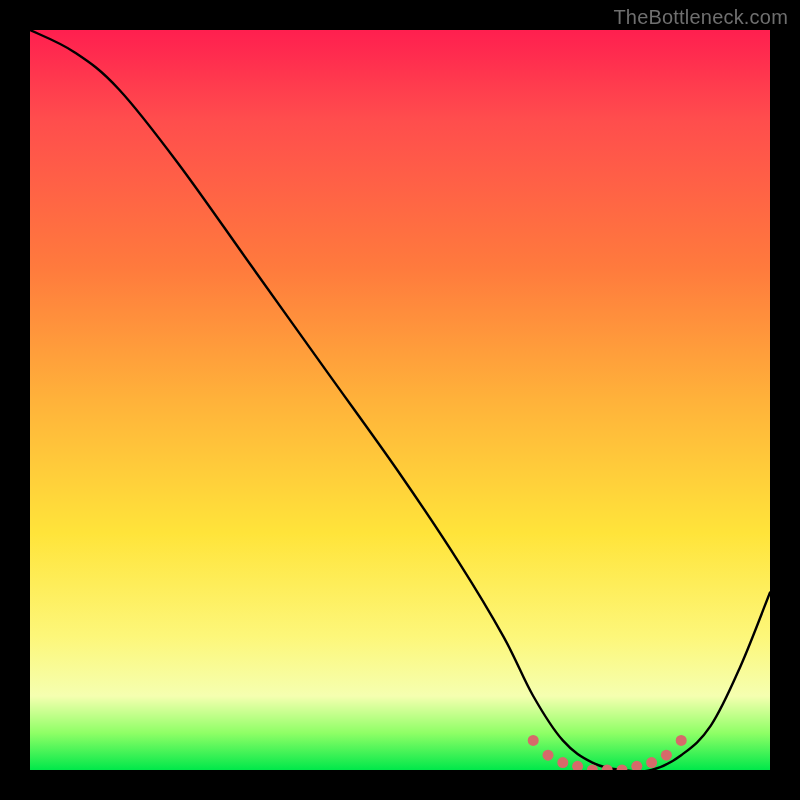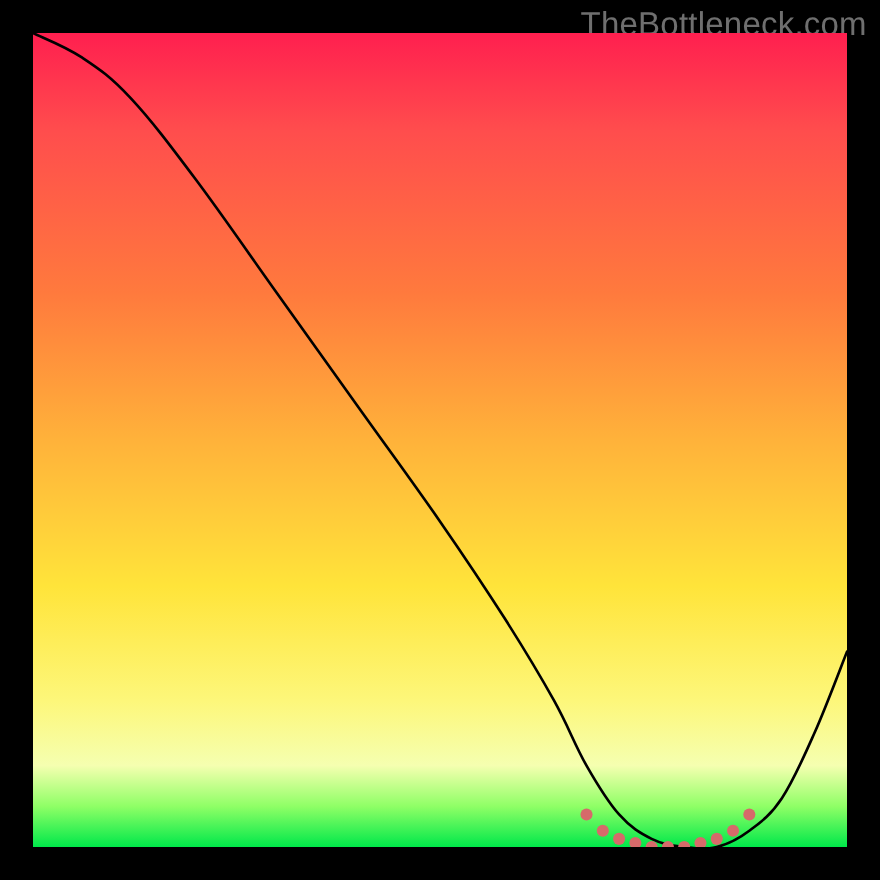--- a/index.html
+++ b/index.html
@@ -39,21 +39,21 @@
       #f5ffb0 90%,
       #8fff66 95%,
       #00e84a 100%
     );
   }
   .watermark {
     position: absolute;
     top: 6px;
     right: 12px;
     color: #6f6f6f;
-    font-size: 30px;
+    font-size: 20px;
     font-weight: 500;
     letter-spacing: 0.2px;
     user-select: none;
   }
   svg.curve {
     position: absolute;
     inset: 0;
     width: 100%;
     height: 100%;
     overflow: visible;

